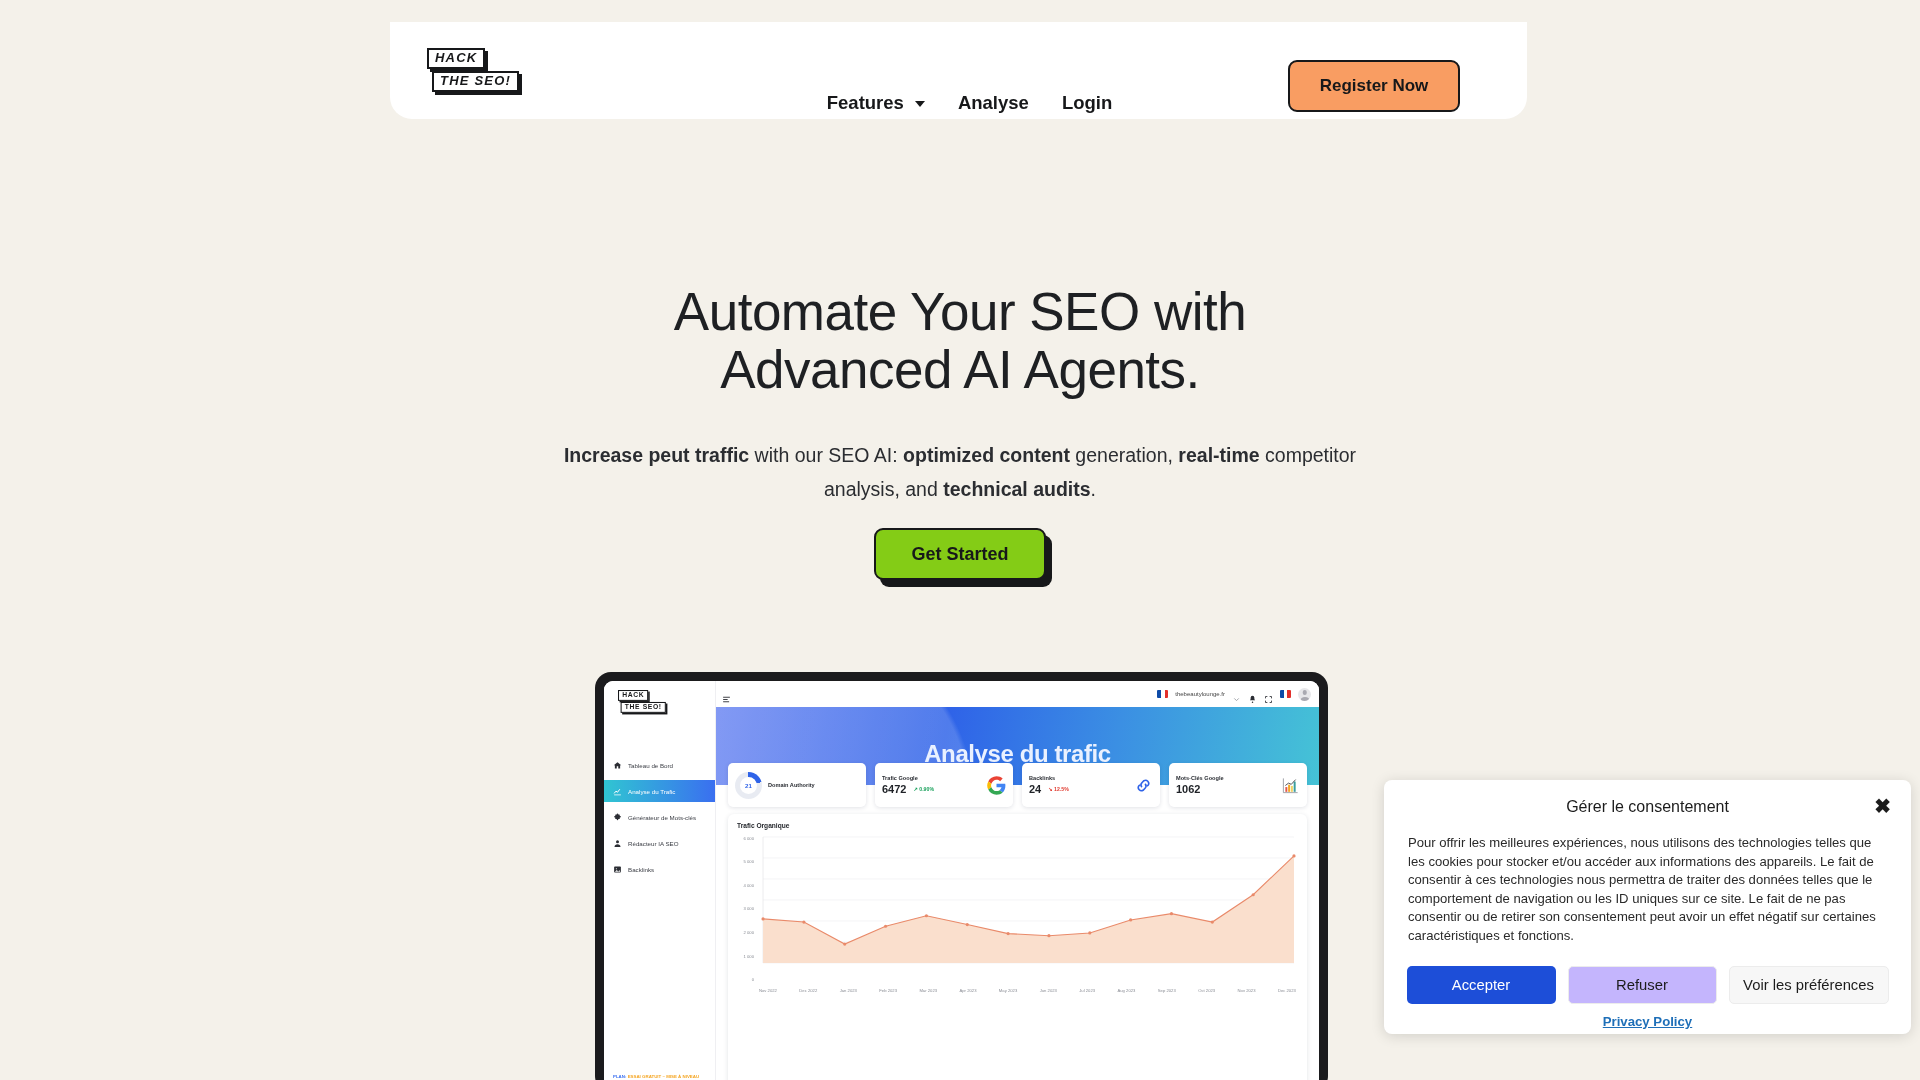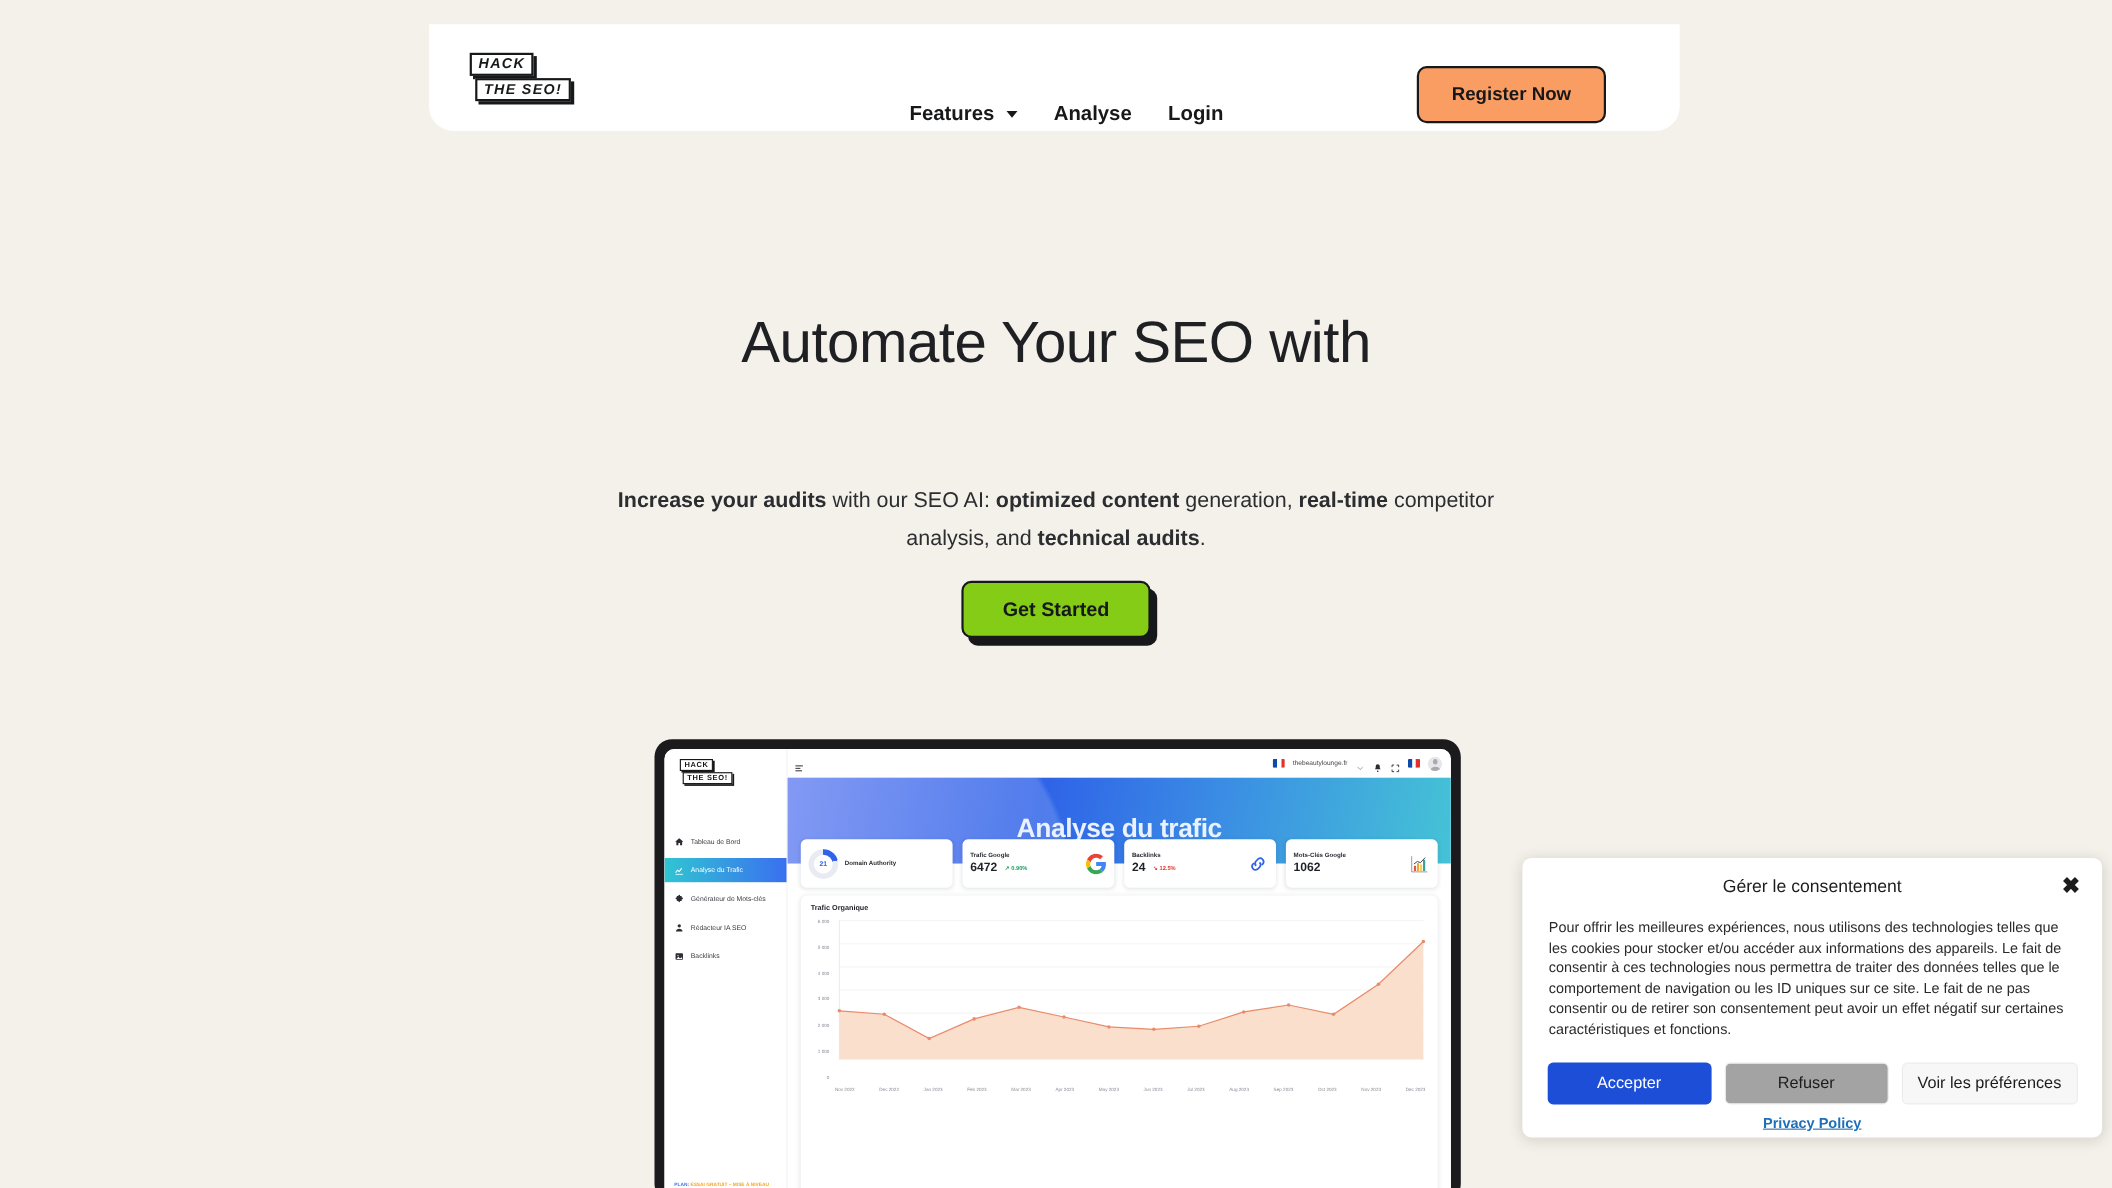--- a/index.html
+++ b/index.html
@@ -252,21 +252,21 @@
     font-size: 13.1px; line-height: 18.6px; color: #2A2A2A;
     text-align: left; margin-bottom: 20px;
   }
   .cookie-actions { display: flex; gap: 12px; justify-content: center; }
   .ck-btn {
     height: 38px; border-radius: 5px;
     font-size: 14.8px; display: flex; align-items: center; justify-content: center;
     cursor: pointer; font-family: "Liberation Sans", sans-serif;
   }
   .ck-accept { flex: 0 0 149px; background: #1d4ed8; color: #FFFFFF; border: none; }
-  .ck-refuse { flex: 0 0 149px; background: #a3a3a3; color: #1C1C1C; border: 1px solid #ECECEC; }
+  .ck-refuse { flex: 0 0 149px; background: #c4b5fd; color: #1C1C1C; border: 1px solid #ECECEC; }
   .ck-prefs { flex: 0 0 160px; background: #F7F7F7; color: #1C1C1C; border: 1px solid #ECECEC; }
   .cookie-link {
     margin-top: 8px; text-align: center;
   }
   .cookie-link span {
     font-size: 13.2px; font-weight: 700; color: #1E6FB8;
     text-decoration: underline; cursor: pointer;
   }
 </style>
 </head>
@@ -293,23 +293,24 @@
           <span>Login</span>
         </div>
       </div>
     </div>
 
     <div class="register-btn">Register Now</div>
   </div>
 
   <div class="hero-title">
     <div>Automate Your SEO with</div>
+    <div>Advanced AI Agents.</div>
   </div>
 
-  <div class="hero-sub" id="hero-sub"><b>Increase your audits</b><span> with our SEO AI: </span><b>optimized content</b><span> generation, </span><b>real-time</b><span> competitor analysis, and </span><b>technical audits</b><span>.</span></div>
+  <div class="hero-sub" id="hero-sub"><b>Increase peut traffic</b><span> with our SEO AI: </span><b>optimized content</b><span> generation, </span><b>real-time</b><span> competitor analysis, and </span><b>technical audits</b><span>.</span></div>
 
   <div class="get-started-wrap">
     <div class="get-started">Get Started</div>
   </div>
 
   <div class="laptop">
     <div class="screen">
 
       <div class="dash-side">
         <div class="dash-logo">

